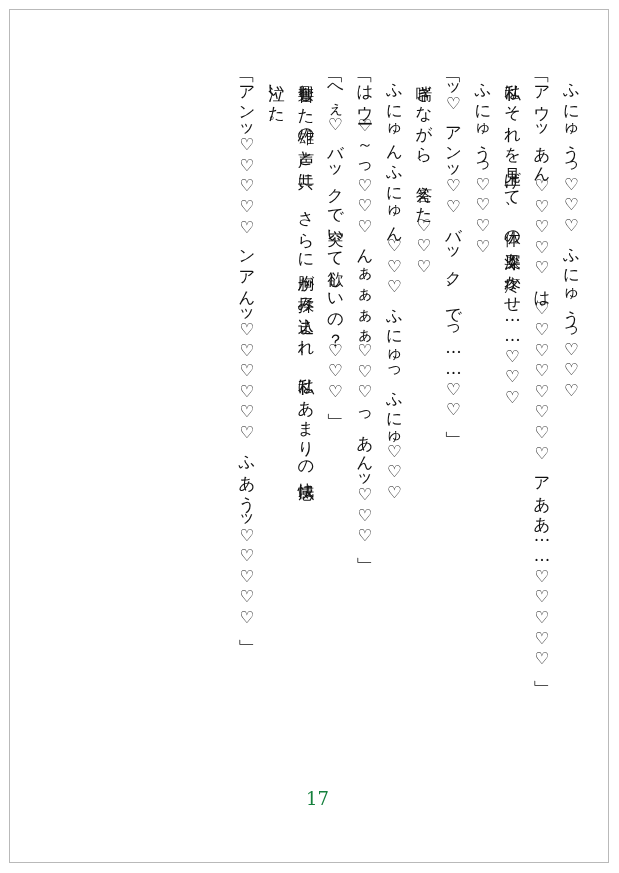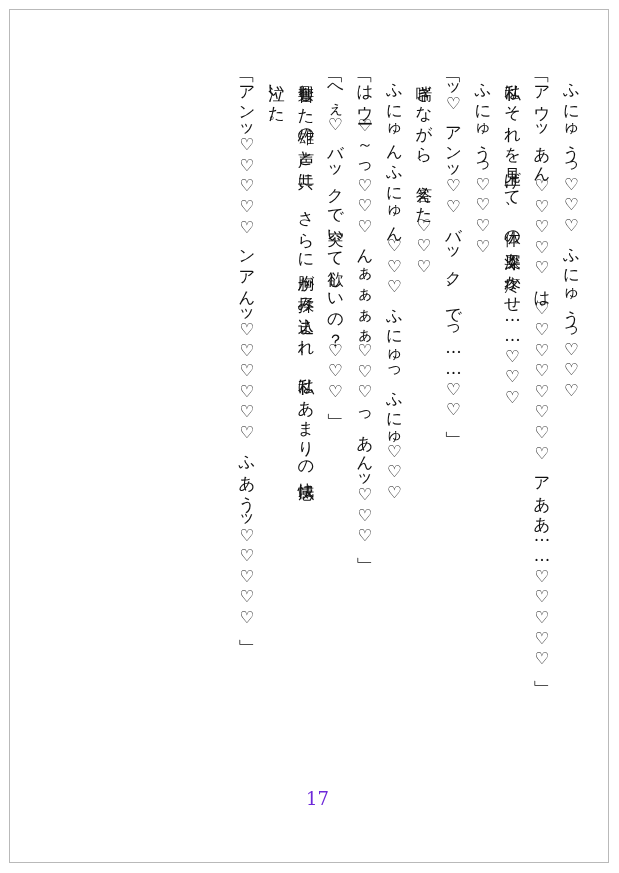--- a/index.html
+++ b/index.html
@@ -58,21 +58,21 @@
     color: #111111;
   }
   .page-number {
     position: absolute;
     left: 16px;
     right: 0;
     top: 788px;
     text-align: center;
     font-family: "DejaVu Serif", "Liberation Serif", serif;
     font-size: 18px;
-    color: #6d28d9;
+    color: #15803d;
   }
 </style>
 </head>
 <body>
 
 <div class="page">
   <div class="page-frame"></div>
 
   <div class="text-block">
     <div class="vline">ふにゅうっ♡♡♡ふにゅうっ♡♡♡</div>

